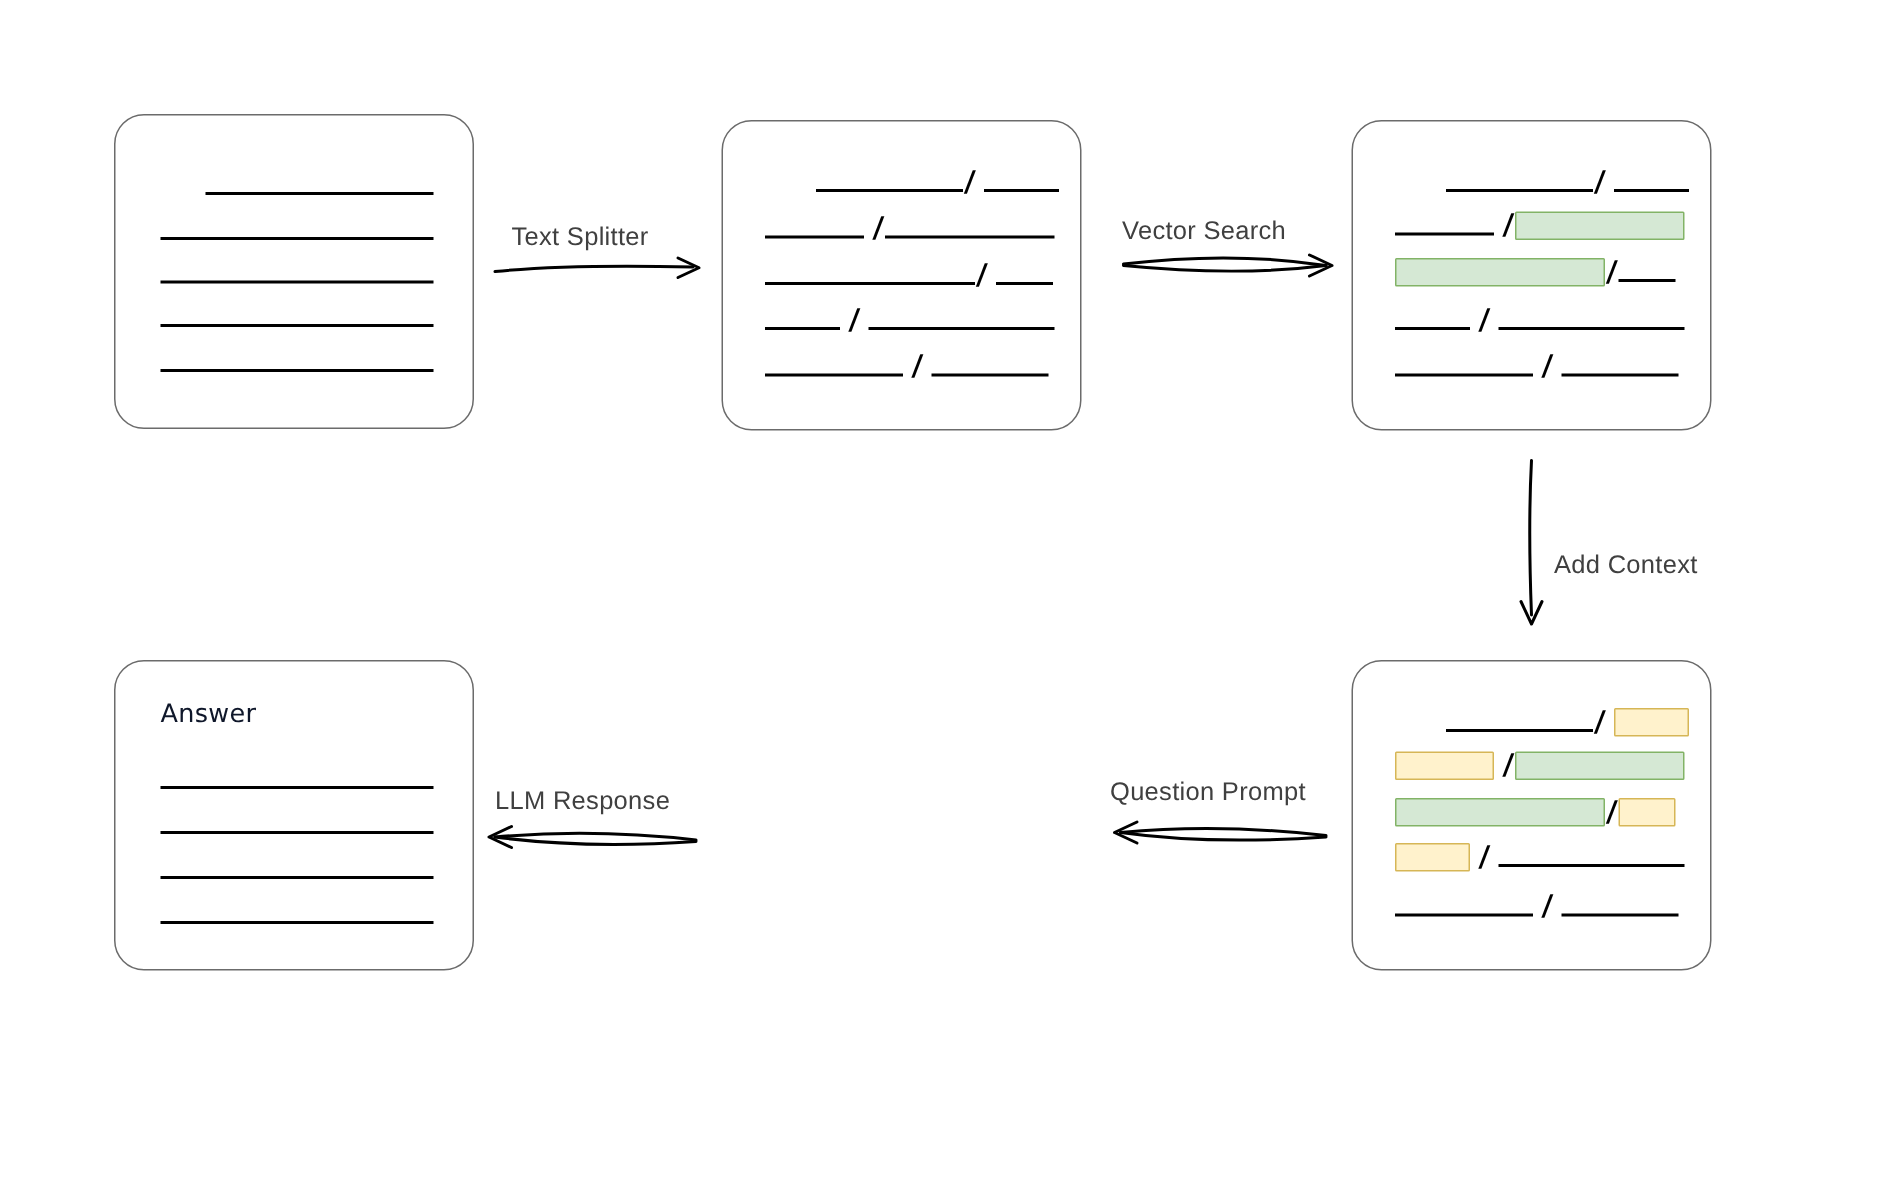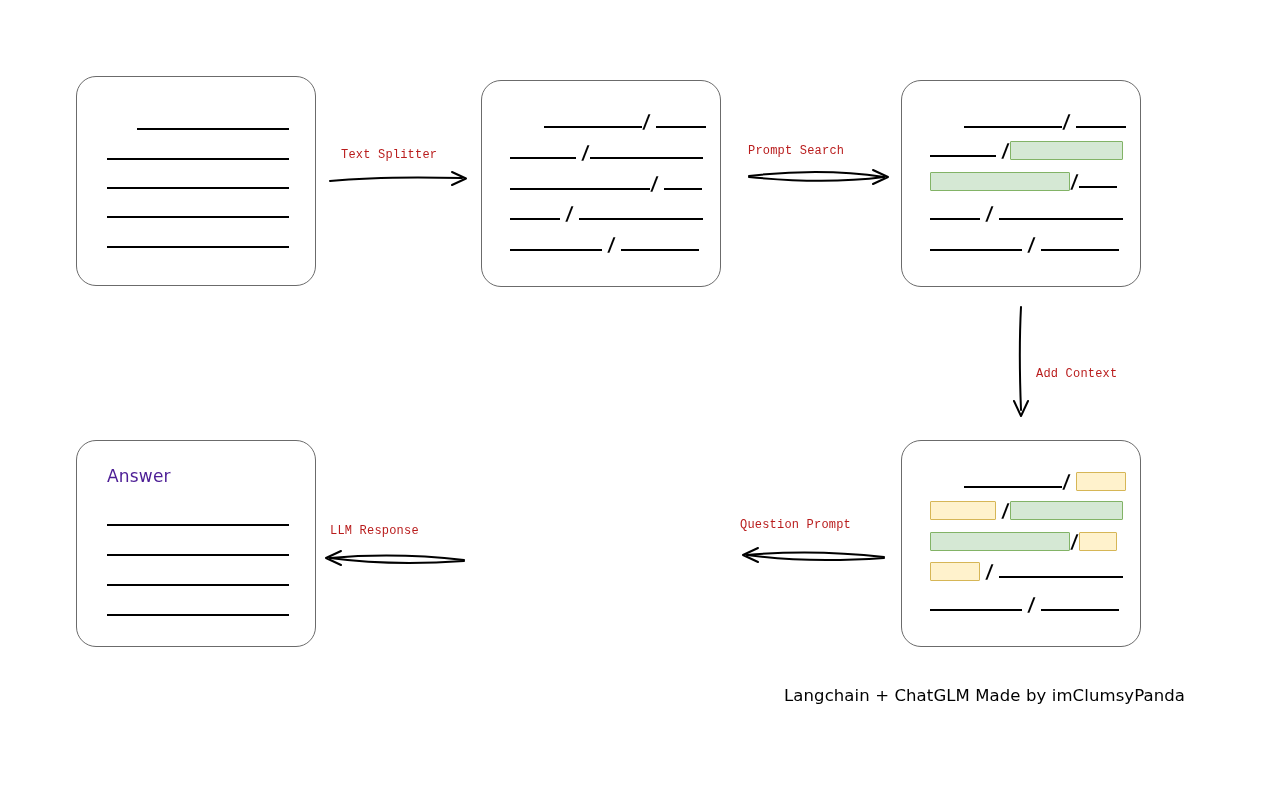--- a/index.html
+++ b/index.html
@@ -68,31 +68,31 @@
     transform: skewX(-4deg);
     padding: 0 1px;
   }
   .gap-s { width: 5px; display: inline-block; }
 
   
   .box-heading {
     position: absolute;
     font-family: "DejaVu Sans", "Liberation Sans", sans-serif;
     font-size: 17px;
-    color: #4c1d95;
+    color: #0f172a;
     letter-spacing: 0.2px;
     white-space: nowrap;
   }
 
   
   .arrow-label {
     position: absolute;
-    font-family: Liberation Mono, monospace;
-    font-size: 12px;
-    color: #b91c1c;
+    font-family: Liberation Sans, sans-serif;
+    font-size: 17px;
+    color: #404040;
     white-space: nowrap;
     letter-spacing: 0.2px;
   }
 
   
   .caption {
     position: absolute;
     font-family: "DejaVu Sans", "Liberation Sans", sans-serif;
     font-size: 16.5px;
     color: #000000;
@@ -277,23 +277,22 @@
 
     <g>
       <path d="M464,560 C420,555 375,554 330,558" fill="none" stroke="#000" stroke-width="2" stroke-linecap="round"></path>
       <path d="M464,561 C420,564 375,564 330,558" fill="none" stroke="#000" stroke-width="2" stroke-linecap="round"></path>
       <path d="M341,551 L326,558 L341,565" fill="none" stroke="#000" stroke-width="2" stroke-linejoin="round" stroke-linecap="round"></path>
     </g>
   </svg>
 
   <span class="arrow-label" style="left:341px; top:148px;">Text Splitter</span>
 
-  <span class="arrow-label" style="left:748px; top:144px;">Prompt Search</span>
+  <span class="arrow-label" style="left:748px; top:144px;">Vector Search</span>
 
   <span class="arrow-label" style="left:1036px; top:367px;">Add Context</span>
 
   <span class="arrow-label" style="left:740px; top:518px;">Question Prompt</span>
 
   <span class="arrow-label" style="left:330px; top:524px;text-align:center;">LLM Response</span>
 
-  <span class="caption" style="left:784px; top:686px;">Langchain + ChatGLM Made by imClumsyPanda</span>
 
 </div>
 
 </body></html>

